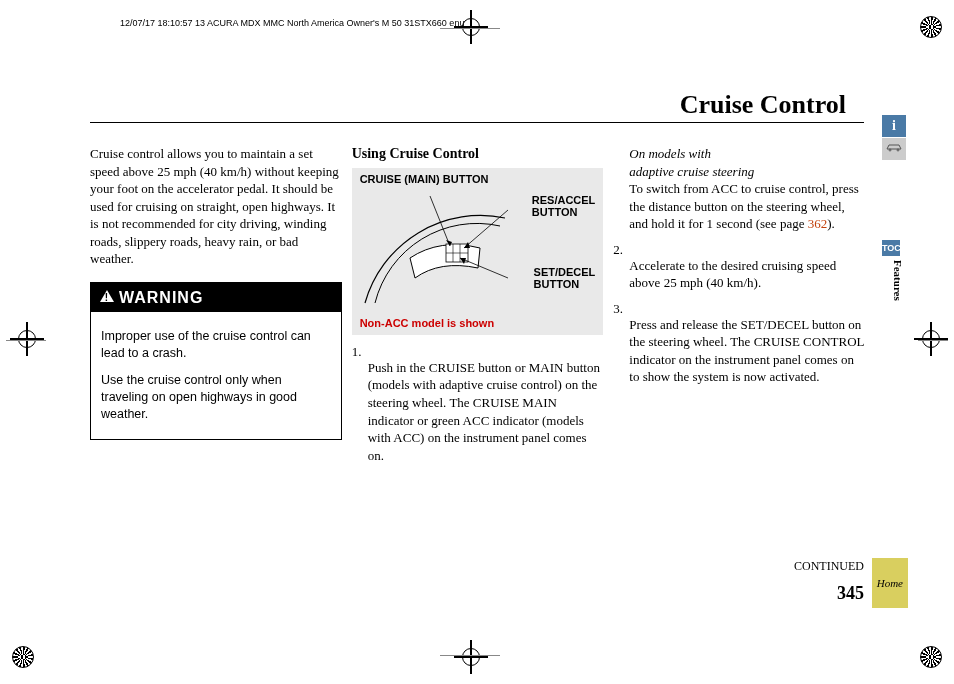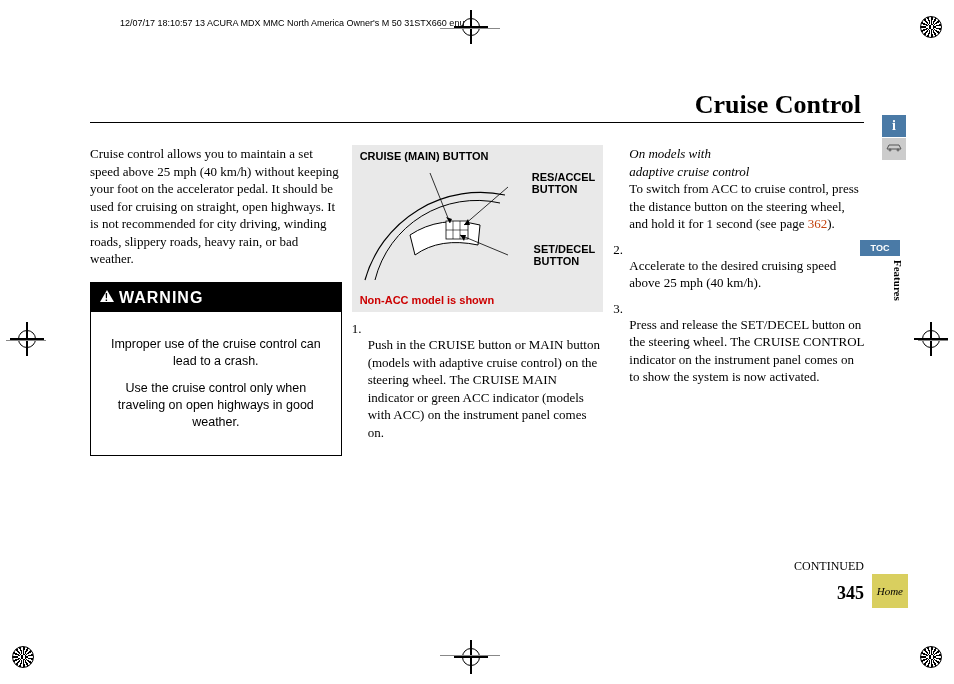--- a/index.html
+++ b/index.html
@@ -16,21 +16,21 @@
     position: absolute;
     top: 18px;
     left: 120px;
     font-size: 9px;
     font-family: Arial, sans-serif;
     color: #000;
   }
   .page-title {
     position: absolute;
     top: 90px;
-    right: 93px;
+    right: 108px;
     font-size: 26px;
     font-weight: bold;
     font-family: Georgia, serif;
   }
   .title-rule {
     position: absolute;
     top: 122px;
     left: 90px;
     right: 90px;
     border-top: 1px solid #000;
@@ -62,25 +62,24 @@
     font-family: Arial, sans-serif;
     font-weight: bold;
     font-size: 16px;
     padding: 4px 8px;
     display: flex;
     align-items: center;
     gap: 4px;
     letter-spacing: 1px;
   }
   .warning-body {
-    padding: 24px 10px;
+    padding: 16px 10px;
     font-family: Arial, sans-serif;
     font-size: 12.5px;
     line-height: 1.35;
-    text-align: center;
   }
   .subhead {
     font-weight: bold;
     font-size: 14px;
     margin-bottom: 4px;
   }
   .diagram-box {
     background: #e9e9e9;
     padding: 6px 8px 6px 16px;
     font-family: Arial, sans-serif;
@@ -129,38 +128,38 @@
     right: 48px;
     width: 24px;
     font-size: 9px;
     font-family: Arial, sans-serif;
     color: #fff;
     text-align: center;
     padding: 3px 0;
   }
   .tab-i { top: 115px; background: #4a7aa6; height:16px; font-weight:bold; font-size:14px; font-family: Georgia,serif;}
   .tab-car { top: 138px; background: #ccc; height:16px; color:#555;}
-  .tab-toc { top: 240px; background: #4a7aa6; font-weight:bold; width:40px; right:54px;}
+  .tab-toc { top: 240px; background: #4a7aa6; font-weight:bold; width:18px; right:54px;}
   .tab-features {
     position: absolute;
     right: 50px;
     top: 260px;
     writing-mode: vertical-rl;
     font-size: 11px;
     font-weight: bold;
     font-family: Georgia, serif;
   }
   .tab-home {
     position: absolute;
     right: 46px;
     bottom: 76px;
     background: #d9cf5f;
     font-family: cursive;
     font-size: 11px;
-    padding: 11px 5px;
+    padding: 19px 5px;
     font-style: italic;
   }
   
   .reg {
     position: absolute;
     width: 18px; height: 18px;
   }
   .reg::before, .reg::after {
     content:"";
     position:absolute;
@@ -231,20 +230,21 @@
       </div>
       <div class="warning-body">
         <div>Improper use of the cruise control can lead to a crash.</div>
         <div style="height:10px"></div>
         <div>Use the cruise control only when traveling on open highways in good weather.</div>
       </div>
     </div>
   </div>
 
   <div class="col">
+    <div class="subhead">Using Cruise Control</div>
     <div class="diagram-box">
       <div class="diagram-label-main">CRUISE (MAIN) BUTTON</div>
       <div class="diagram-label-res">RES/ACCEL<br>BUTTON</div>
       <div class="diagram-label-set">SET/DECEL<br>BUTTON</div>
       <div class="diagram-note">Non-ACC model is shown</div>
       <svg class="diagram-svg" viewBox="0 0 150 118">
         <path d="M 5 115 A 120 120 0 0 1 145 30" fill="none" stroke="#000" stroke-width="1.2"></path>
         <path d="M 15 115 A 105 105 0 0 1 140 38" fill="none" stroke="#000" stroke-width="1"></path>
         <path d="M 50 70 Q 80 50 120 60 L 118 80 Q 80 72 55 90 Z" fill="#fff" stroke="#000" stroke-width="1"></path>
         <rect x="86" y="56" width="22" height="18" fill="#fff" stroke="#000" stroke-width="0.8"></rect>
@@ -262,21 +262,21 @@
     </div>
     <div class="ol-item">
       <div class="ol-num">1.</div>
       <div class="ol-txt">Push in the CRUISE button or MAIN button (models with adaptive cruise control) on the steering wheel. The CRUISE MAIN indicator or green ACC indicator (models with ACC) on the instrument panel comes on.</div>
     </div>
   </div>
 
   <div class="col">
     <div style="padding-left:16px;">
       <div class="red-italic">On models with</div>
-      <div class="red-italic">adaptive cruise control</div>
+      <div class="red-italic">adaptive cruise steering</div>
       <span>To switch from ACC to cruise control, press the distance button on the steering wheel, and hold it for 1 second (see page </span><span class="link">362</span><span>).</span>
     </div>
     <div style="height:8px"></div>
     <div class="ol-item">
       <div class="ol-num">2.</div>
       <div class="ol-txt">Accelerate to the desired cruising speed above 25 mph (40 km/h).</div>
     </div>
     <div class="ol-item">
       <div class="ol-num">3.</div>
       <div class="ol-txt">Press and release the SET/DECEL button on the steering wheel. The CRUISE CONTROL indicator on the instrument panel comes on to show the system is now activated.</div>

